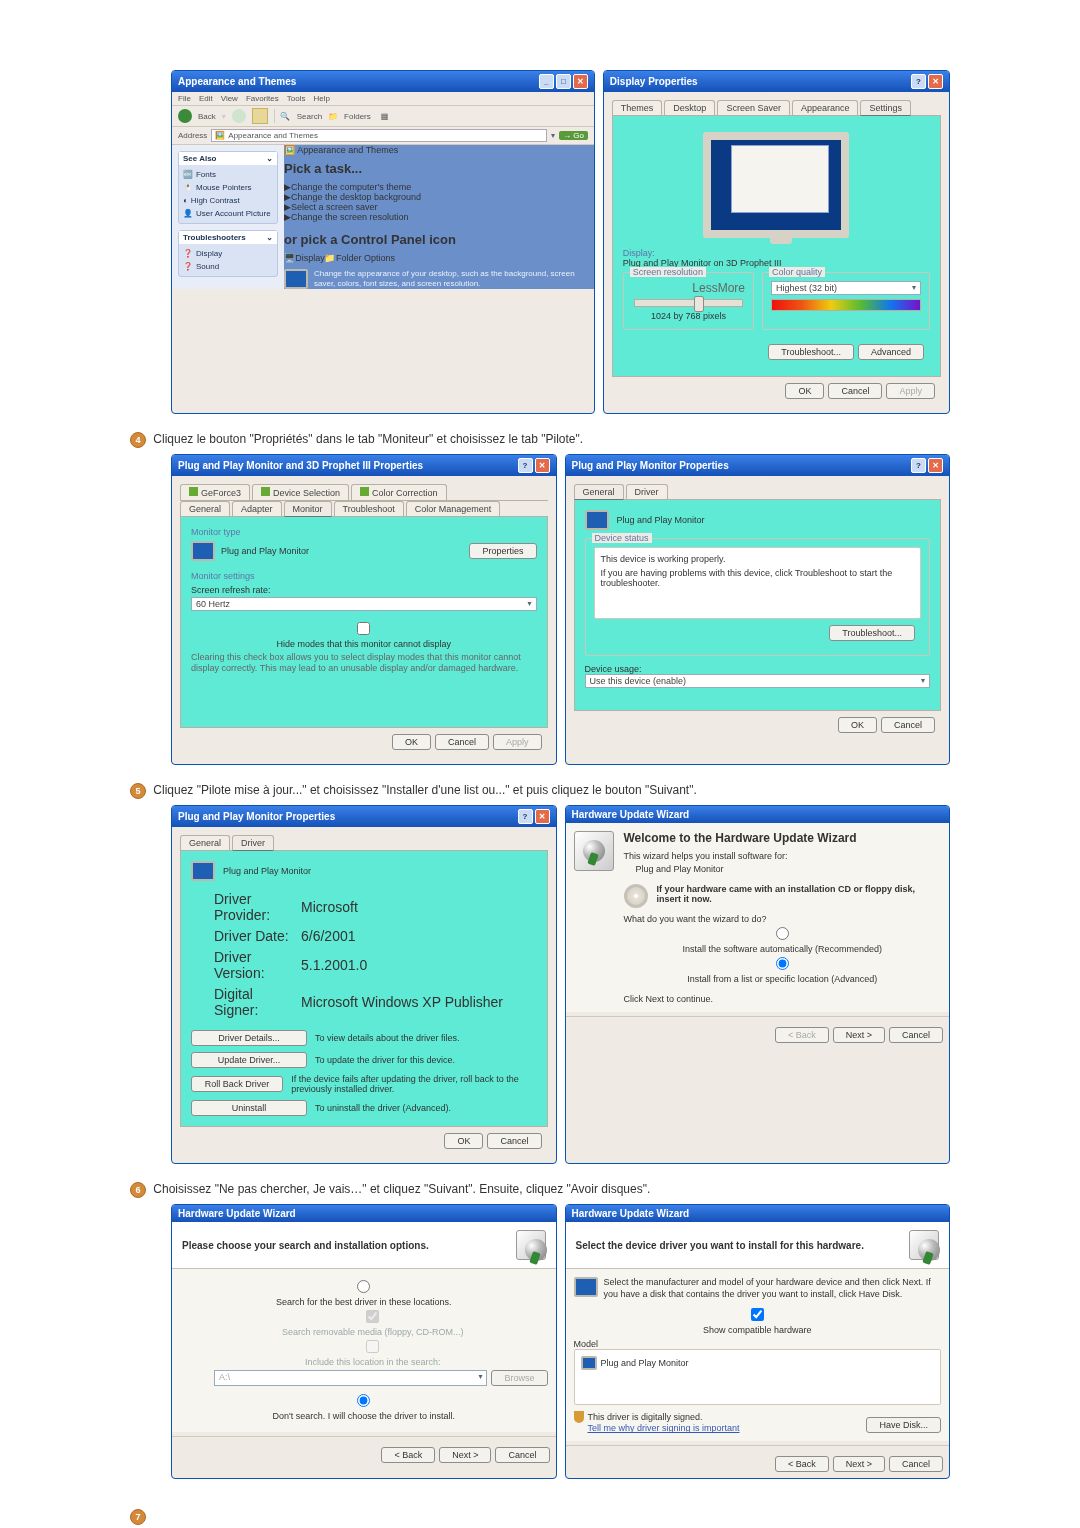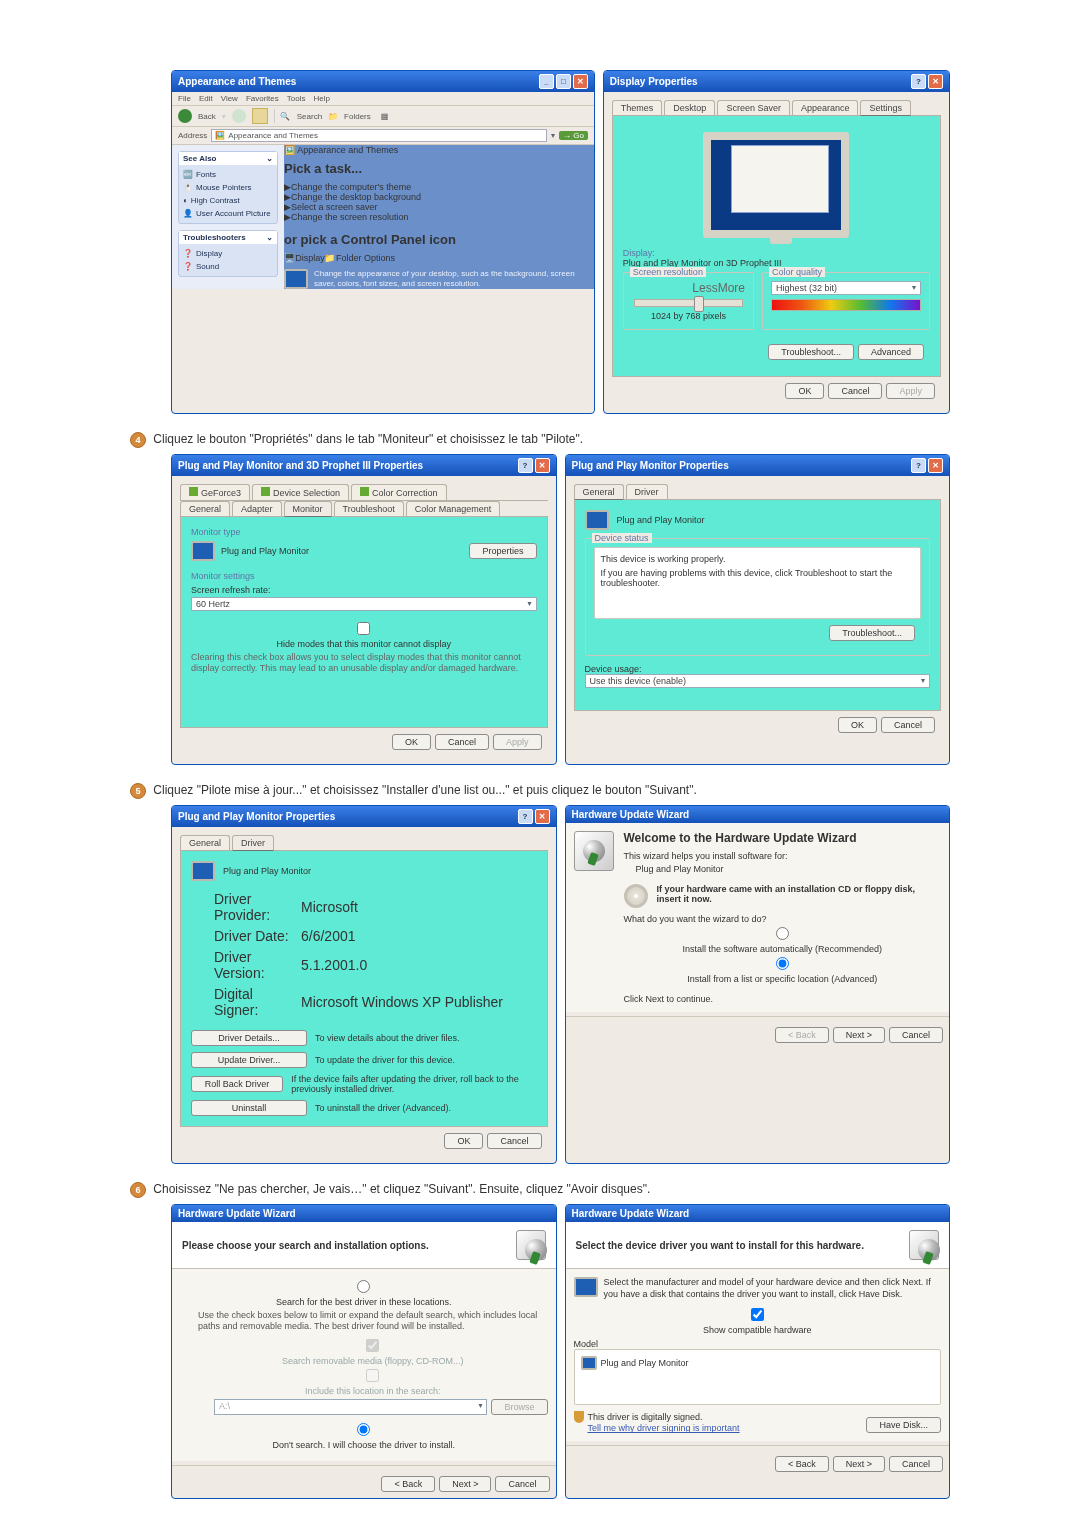--- a/index.html
+++ b/index.html
@@ -570,21 +570,20 @@
     </div>
     <div class="wizard-bar">
       <span>Please choose your search and installation options.</span>
       <span class="wiz-icon" style="width:28px;height:28px;"></span>
     </div>
     <div class="win-body" style="background:#f7f5ef;">
       <label class="radio">
             <input type="radio" name="r4" style="">
             <span>Search for the best driver in these locations.</span>
           </label>
-      <div class="smalltxt" style="margin:0 0 6px 18px;color:#555;line-height:1.25;">Use the check boxes below to limit or expand the default search, which includes local paths and removable media. The best driver found will be installed.</div>
       <label class="checkbox" style="margin-left:18px;color:#9aa;">
             <input type="checkbox" checked="" disabled="" style="">
             <span>Search removable media (floppy, CD-ROM...)</span>
           </label>
       <label class="checkbox" style="margin-left:18px;color:#9aa;">
             <input type="checkbox" disabled="" style="">
             <span>Include this location in the search:</span>
           </label>
       <div style="display:flex;gap:4px;margin-left:34px;">
         <div class="select" style="flex:1;color:#aaa;">

